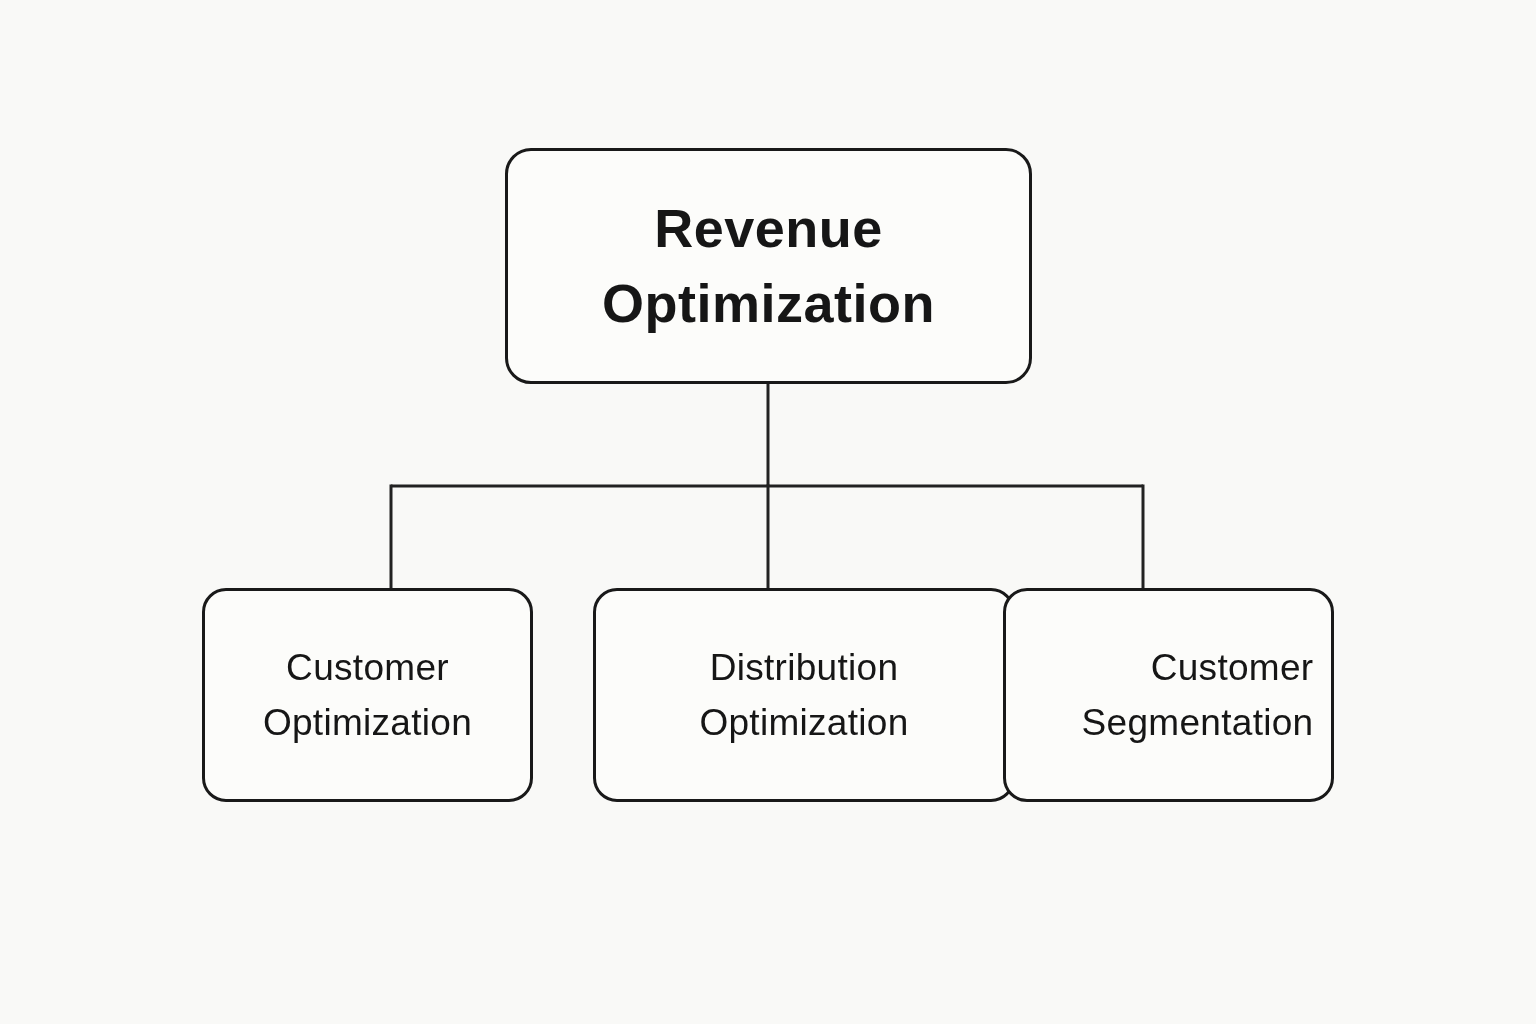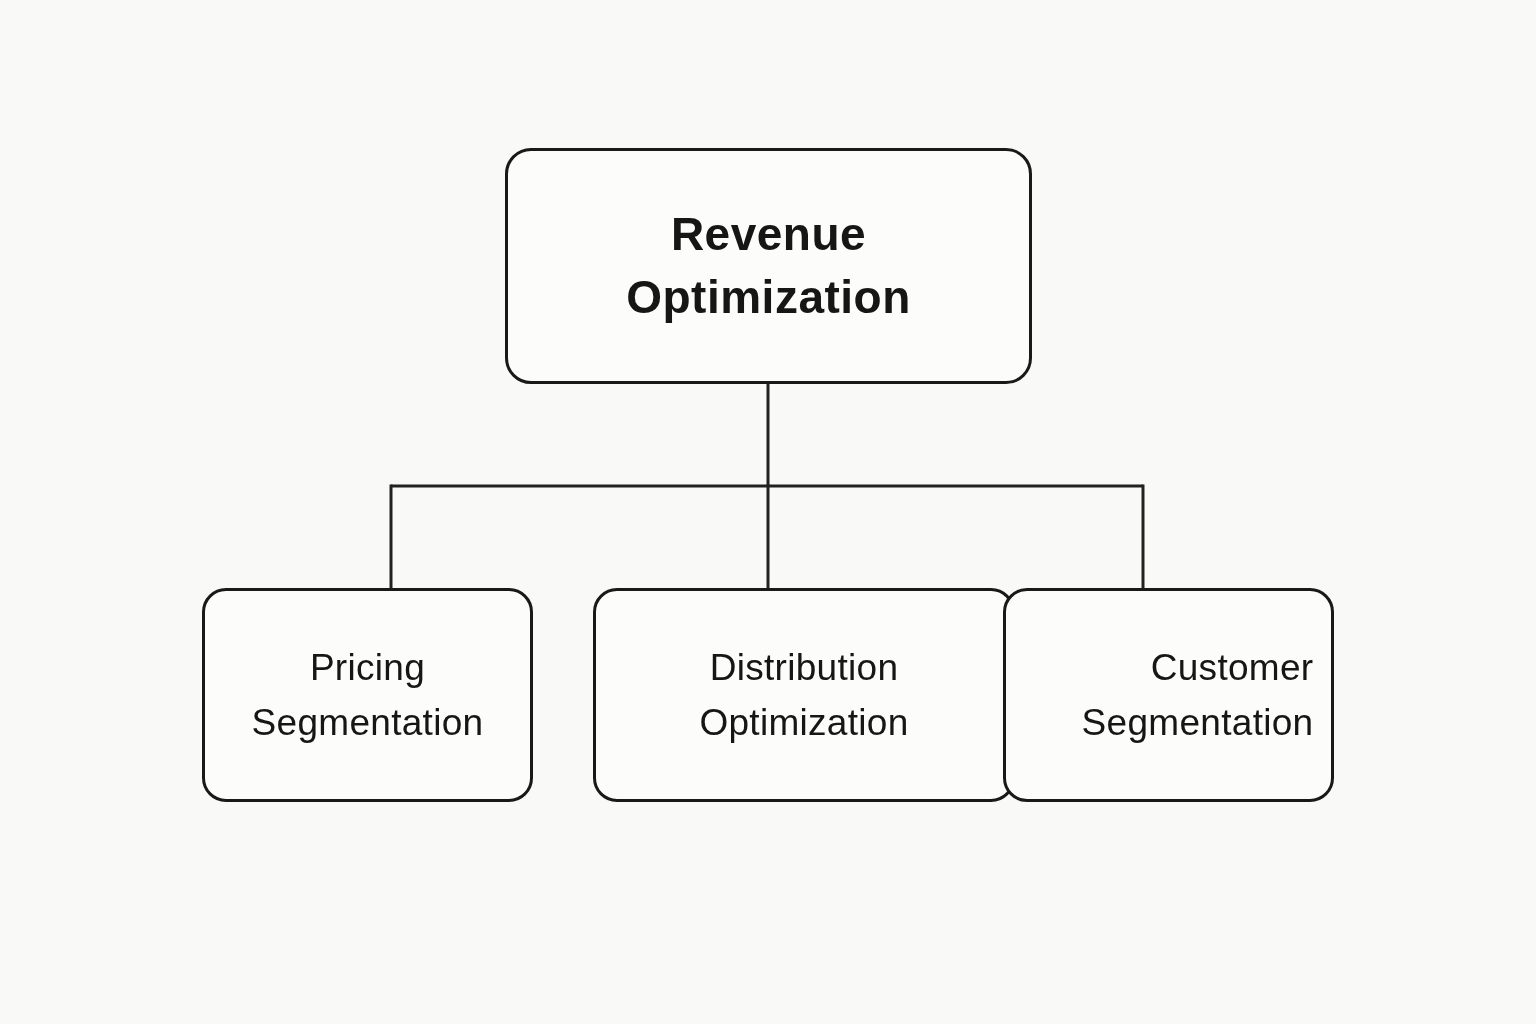--- a/index.html
+++ b/index.html
@@ -36,21 +36,21 @@
     color: #161616;
   }
   .node-root {
     left: 505px;
     top: 148px;
     width: 527px;
     height: 236px;
     border-radius: 26px;
   }
   .node-root .node-label {
-    font-size: 46px;
+    font-size: 54px;
     font-weight: 600;
     line-height: 1.38;
     max-width: 400px;
     letter-spacing: 0.5px;
   }
   .node-child {
     top: 588px;
     height: 214px;
   }
   .node-child .node-label {
@@ -81,21 +81,21 @@
     <line x1="391" y1="484.5" x2="391" y2="590" stroke="#222222" stroke-width="3"></line>
     <line x1="768" y1="484.5" x2="768" y2="590" stroke="#222222" stroke-width="3"></line>
     <line x1="1143" y1="484.5" x2="1143" y2="590" stroke="#222222" stroke-width="3"></line>
   </svg>
 
   <div class="node node-root">
     <span class="node-label">Revenue Optimization</span>
   </div>
 
   <div class="node node-child node-pricing">
-    <span class="node-label">Pricing Segmentation</span>
+    <span class="node-label">Customer Optimization</span>
   </div>
 
   <div class="node node-child node-distribution">
     <span class="node-label">Distribution Optimization</span>
   </div>
 
   <div class="node node-child node-customer">
     <span class="node-label">Customer Segmentation</span>
   </div>
 

